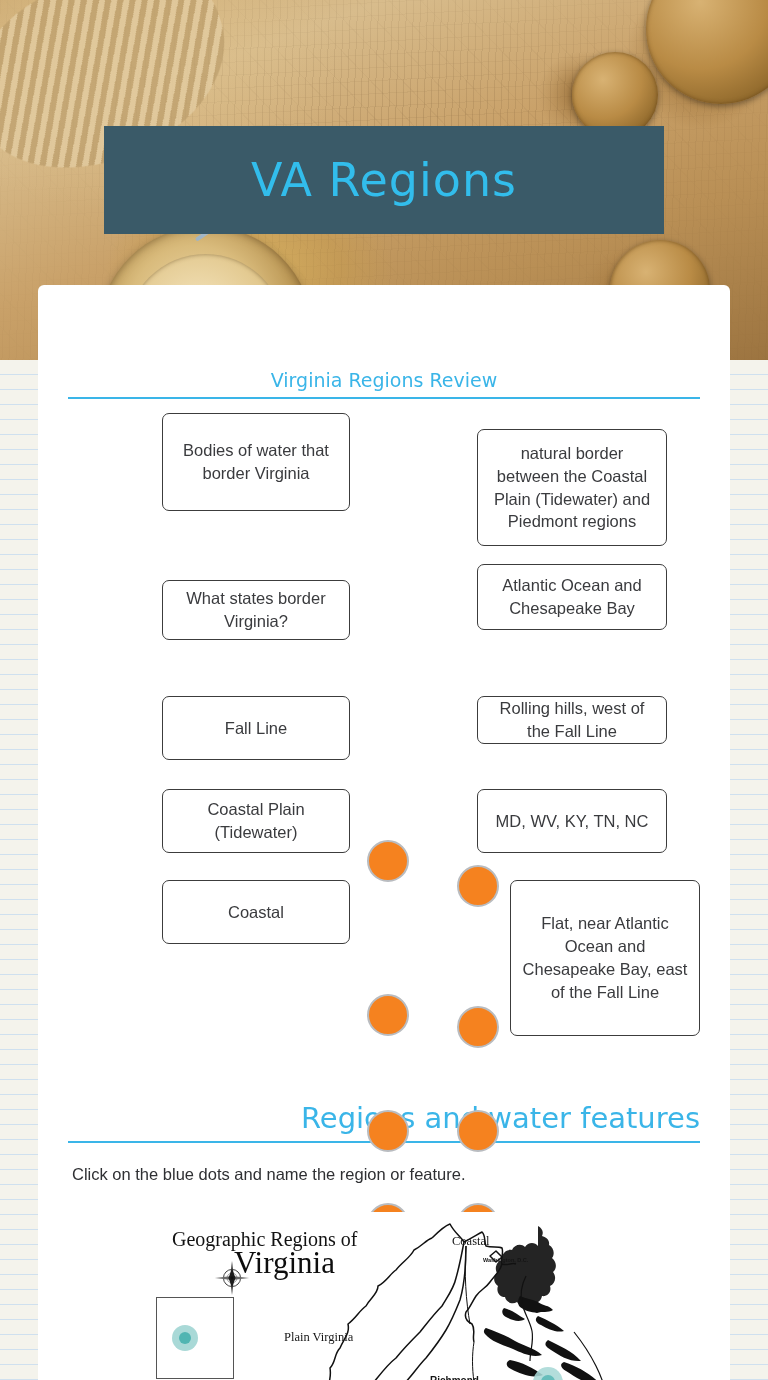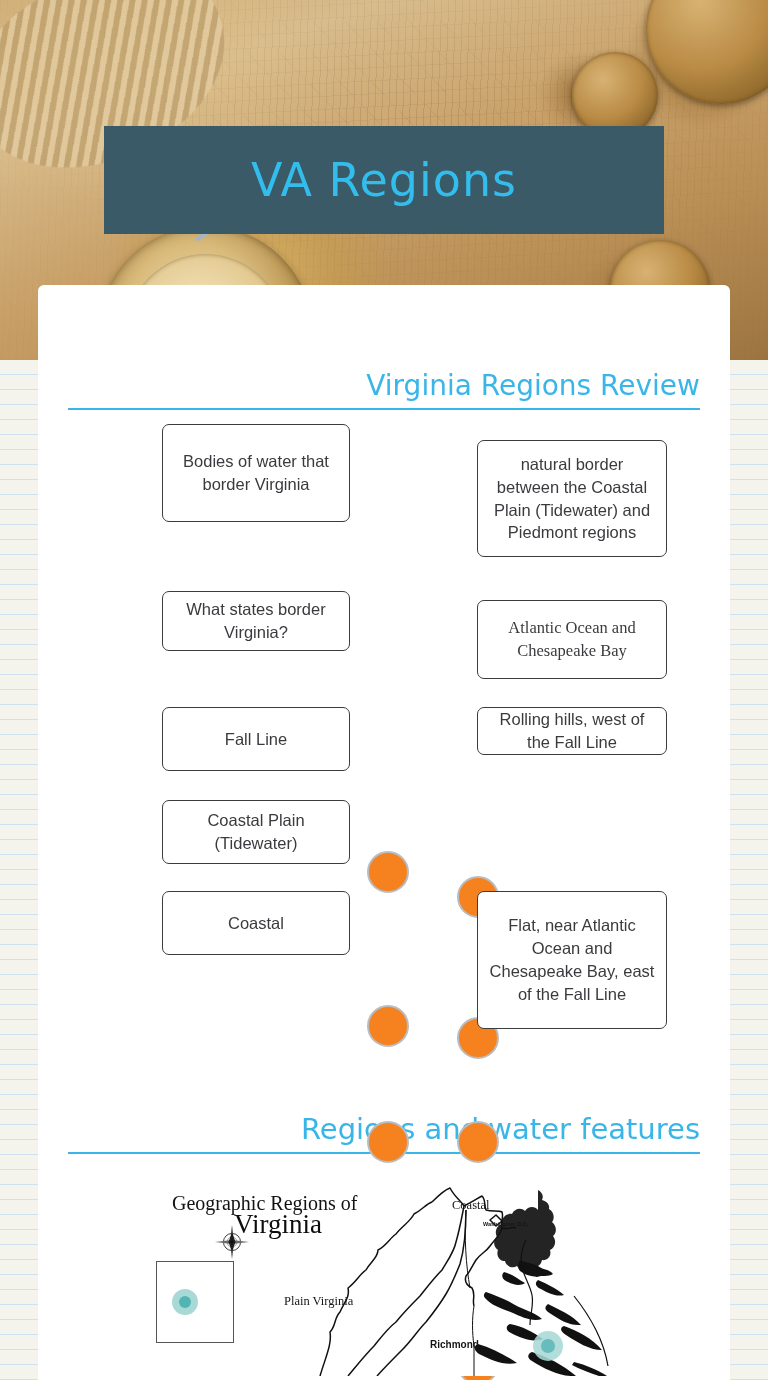--- a/index.html
+++ b/index.html
@@ -149,21 +149,21 @@
   
   .section {
     padding-top: 12px;
   }
   .section-title {
     font-family: "DejaVu Sans", sans-serif;
     color: #3ab5e8;
     font-weight: 400;
     padding-bottom: 6px;
   }
-  .section-title.left  { text-align: right;  font-size: 28px; padding-top: 72px; }
+  .section-title.left  { text-align: center;  font-size: 19px; padding-top: 72px; }
   .section-title.right { text-align: right; font-size: 29px; padding-top: 60px; }
   .section-rule {
     height: 2px;
     background: #3ab5e8;
     width: 100%;
   }
 
   .instruction {
     font-size: 16.5px;
     color: #2f3033;
@@ -218,21 +218,21 @@
     left: 38px; top: 16px;
     font-family: "Liberation Serif", serif;
     font-size: 20px;
     color: #121212;
     white-space: nowrap;
   }
   #map-figure .map-title-b {
     position: absolute;
     left: 100px; top: 33px;
     font-family: "Liberation Serif", serif;
-    font-size: 27px;
+    font-size: 31px;
     color: #0d0d0d;
     white-space: nowrap;
   }
   #map-figure .compass-rose {
     position: absolute;
     left: 80px; top: 48px;
     width: 36px; height: 36px;
   }
   #map-figure .inset-box {
     position: absolute;
@@ -300,46 +300,48 @@
 
       <div class="card left-card" style="top:14px;  height:98px;">Bodies of water that border Virginia</div>
       <div class="dot" style="left:299px; top:441px;"></div>
 
       <div class="card right-card" style="top:30px;  height:117px;">natural border between the Coastal Plain (Tidewater) and Piedmont regions</div>
       <div class="dot" style="left:389px; top:466px;"></div>
 
       <div class="card left-card" style="top:181px; height:60px;">What states border Virginia?</div>
       <div class="dot" style="left:299px; top:595px;"></div>
 
-      <div class="card right-card" style="top:190px; height:79px;font-family:Liberation Serif, serif;">Atlantic Ocean and Chesapeake Bay</div>
+      <div class="card right-card" style="top:165px; height:66px;">Atlantic Ocean and Chesapeake Bay</div>
       <div class="dot" style="left:389px; top:607px;"></div>
 
       <div class="card left-card" style="top:297px; height:64px;">Fall Line</div>
       <div class="dot" style="left:299px; top:711px;"></div>
 
       <div class="card right-card" style="top:297px; height:48px;">Rolling hills, west of the Fall Line</div>
       <div class="dot" style="left:389px; top:711px;"></div>
 
       <div class="card left-card" style="top:390px; height:64px;">Coastal Plain (Tidewater)</div>
       <div class="dot" style="left:299px; top:804px;"></div>
 
+      <div class="card right-card" style="top:390px; height:64px;">MD, WV, KY, TN, NC</div>
       <div class="dot" style="left:389px; top:804px;"></div>
 
       <div class="card left-card" style="top:481px; height:64px;">Coastal</div>
       <div class="dot" style="left:299px; top:895px;"></div>
 
-      <div class="card right-card" style="top:481px; height:138px;">Flat, near Atlantic Ocean and Chesapeake Bay, east of the Fall Line</div>
+      <div class="card right-card" style="top:481px; height:156px;margin-left:33px;">Flat, near Atlantic Ocean and Chesapeake Bay, east of the Fall Line</div>
       <div class="dot" style="left:389px; top:933px;"></div>
     </div>
   </div>
 
   <div class="section">
     <div class="section-title right">Regions and water features</div>
     <div class="section-rule"></div>
 
+    <div class="instruction">Click on the blue dots and name the region or feature.</div>
 
     <div id="map-figure">
       <div class="map-title-a">Geographic Regions of</div>
       <div class="map-title-b">Virginia</div>
 
       <svg class="compass-rose" viewBox="0 0 40 40">
         <circle cx="20" cy="20" r="9.5" fill="none" stroke="#2b2b2b" stroke-width="1"></circle>
         <circle cx="20" cy="20" r="5.5" fill="none" stroke="#6d6d6d" stroke-width=".7"></circle>
         <path d="M20 1 L22 18 L20 20 L18 18 Z" fill="#3a3a3a"></path>
         <path d="M20 39 L22 22 L20 20 L18 22 Z" fill="#3a3a3a"></path>

